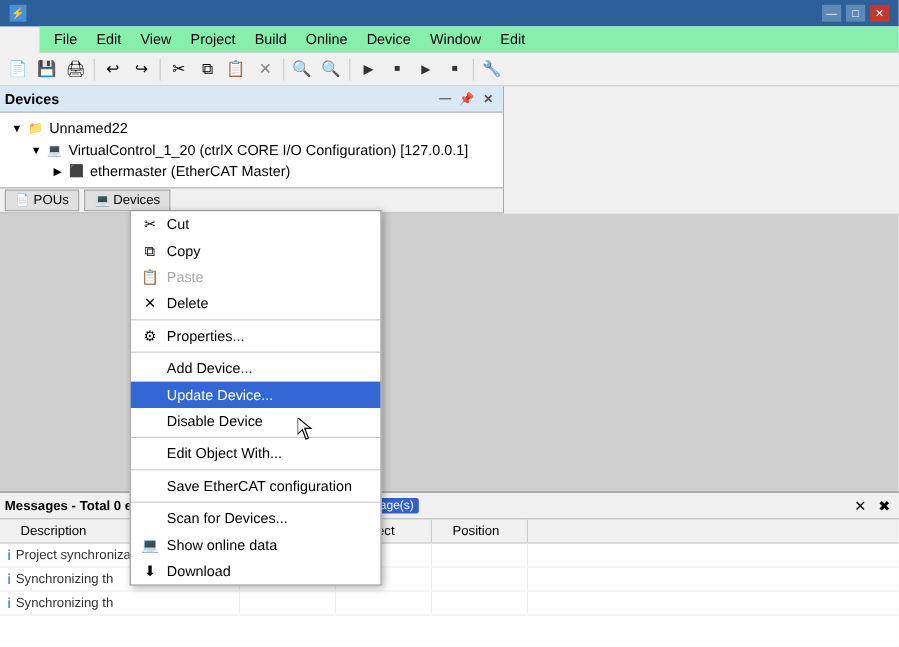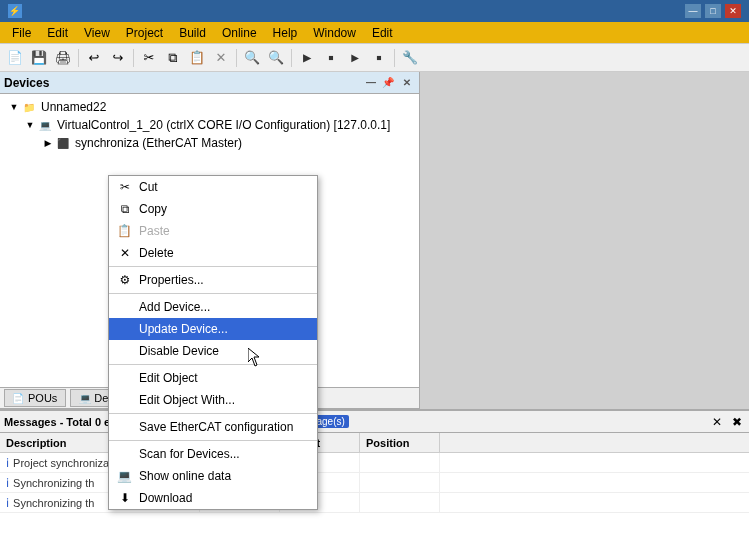--- a/index.html
+++ b/index.html
@@ -50,26 +50,27 @@
       align-items: center;
       justify-content: center;
       font-size: 9px;
       color: white;
       cursor: pointer;
     }
     .title-btn.close { background: #c0392b; }
 
     
     .menu-bar {
-      background: #eab308;
+      background: #86efac;
       border-bottom: 1px solid #ccc;
       height: 22px;
       display: flex;
       align-items: flex-start;
       padding: 0 4px;
+      margin-left: 33px;
     }
     .menu-item {
       padding: 2px 8px;
       cursor: pointer;
       height: 100%;
       display: flex;
       align-items: center;
       font-size: 12px;
     }
 
@@ -269,23 +270,23 @@
     }
 
     .messages-header-row {
       background: #f0f0f0;
       border-bottom: 1px solid #ccc;
       display: flex;
       height: 20px;
       align-items: center;
     }
     .msg-col {
-      padding: 0 6px;
+      padding: 0 17px;
       font-size: 11px;
-      font-weight: bold;
+      font-weight: normal;
       border-right: 1px solid #ccc;
       height: 100%;
       display: flex;
       align-items: center;
     }
     .msg-col-desc { width: 200px; }
     .msg-col-project { width: 80px; }
     .msg-col-object { width: 80px; }
     .msg-col-position { width: 80px; }
 
@@ -387,21 +388,21 @@
   </div>
 </div>
 
 <div class="menu-bar">
   <span class="menu-item">File</span>
   <span class="menu-item">Edit</span>
   <span class="menu-item">View</span>
   <span class="menu-item">Project</span>
   <span class="menu-item">Build</span>
   <span class="menu-item">Online</span>
-  <span class="menu-item">Help</span>
+  <span class="menu-item">Device</span>
   <span class="menu-item">Window</span>
   <span class="menu-item">Edit</span>
 </div>
 
 <div class="toolbar">
   <div class="tb-btn">📄</div>
   <div class="tb-btn">💾</div>
   <div class="tb-btn">🖨</div>
   <div class="tb-sep"></div>
   <div class="tb-btn">↩</div>
@@ -416,21 +417,21 @@
   <div class="tb-btn">🔍</div>
   <div class="tb-sep"></div>
   <div class="tb-btn" style="font-size:10px;font-weight:bold;color:#333">▶</div>
   <div class="tb-btn" style="font-size:10px;color:#333">⏹</div>
   <div class="tb-btn" style="font-size:10px;color:#333">▶</div>
   <div class="tb-btn" style="font-size:10px;color:#333">⏹</div>
   <div class="tb-sep"></div>
   <div class="tb-btn">🔧</div>
 </div>
 
-<div class="content-area" style="height: 337px;">
+<div class="content-area" style="height: 337px; flex-direction: column;">
 
   <div class="left-panel">
     <div class="panel-header">
       <span>Devices</span>
       <div class="panel-header-right">
         <div class="panel-header-btn">—</div>
         <div class="panel-header-btn">📌</div>
         <div class="panel-header-btn">✕</div>
       </div>
     </div>
@@ -442,21 +443,21 @@
         <span>Unnamed22</span>
       </div>
       <div class="tree-item" style="padding-left: 20px;">
         <span class="tree-expand">▼</span>
         <span class="tree-icon device-icon">💻</span>
         <span>VirtualControl_1_20 (ctrlX CORE I/O Configuration) [127.0.0.1]</span>
       </div>
       <div class="tree-item" style="padding-left: 38px;">
         <span class="tree-expand">▶</span>
         <span class="tree-icon ethercat-icon">⬛</span>
-        <span>synchroniza (EtherCAT Master)</span>
+        <span>ethermaster (EtherCAT Master)</span>
       </div>
     </div>
 
     <div class="bottom-tabs-area">
       <div class="tab">
         <span class="tab-icon">📄</span>
         <span>POUs</span>
       </div>
       <div class="tab">
         <span class="tab-icon">💻</span>
@@ -561,24 +562,20 @@
     <span class="ctx-icon-placeholder"></span>
     <span>Update Device...</span>
   </div>
   <div class="ctx-item">
     <span class="ctx-icon-placeholder"></span>
     <span>Disable Device</span>
   </div>
   <div class="ctx-separator"></div>
   <div class="ctx-item">
     <span class="ctx-icon-placeholder"></span>
-    <span>Edit Object</span>
-  </div>
-  <div class="ctx-item">
-    <span class="ctx-icon-placeholder"></span>
     <span>Edit Object With...</span>
   </div>
   <div class="ctx-separator"></div>
   <div class="ctx-item">
     <span class="ctx-icon-placeholder"></span>
     <span>Save EtherCAT configuration</span>
   </div>
   <div class="ctx-separator"></div>
   <div class="ctx-item">
     <span class="ctx-icon-placeholder"></span>

